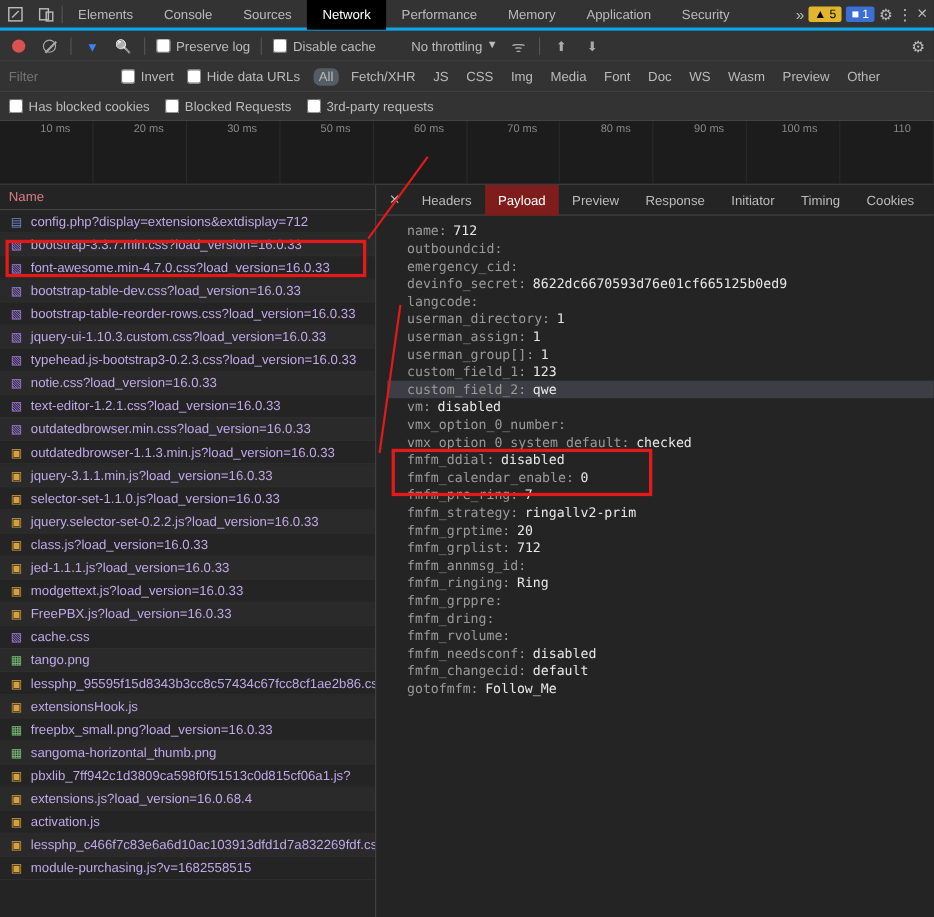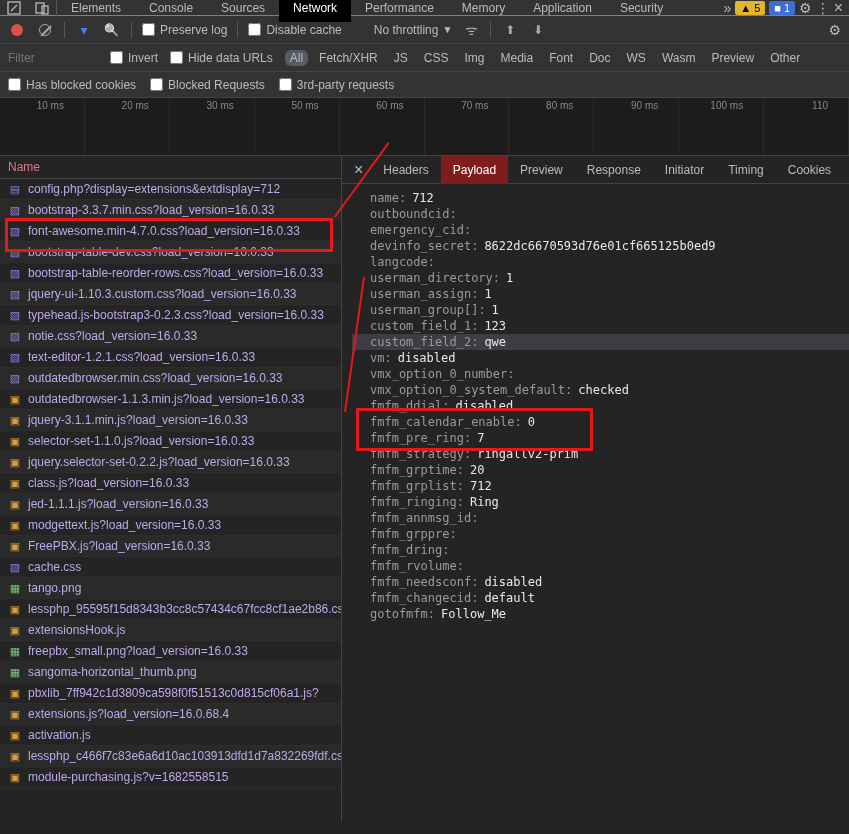--- a/index.html
+++ b/index.html
@@ -8,23 +8,23 @@
   color: #d5d5d5;
   font-family: -apple-system, "Segoe UI", Arial, sans-serif;
   font-size: 12px;
   width: 849px;
   height: 834px;
   overflow: hidden;
 }
 .topbar {
   display: flex;
   align-items: center;
-  height: 16px;
+  height: 28px;
   background: #333333;
-  border-bottom: 1px solid #0ea5e9;
+  border-bottom: 3px solid #0ea5e9;
 }
 .top-icon {
   width: 28px;
   height: 28px;
   display: flex;
   align-items: center;
   justify-content: center;
   color: #bbb;
 }
 .top-tabs { display: flex; height: 28px; }
@@ -485,26 +485,26 @@
         </div>
         <div class="kv-row">
           <span class="k">fmfm_grptime</span>
           <span class="v">20</span>
         </div>
         <div class="kv-row">
           <span class="k">fmfm_grplist</span>
           <span class="v">712</span>
         </div>
         <div class="kv-row">
+          <span class="k">fmfm_annmsg_id</span>
+          <span class="v"></span>
+        </div>
+        <div class="kv-row">
           <span class="k">fmfm_ringing</span>
           <span class="v">Ring</span>
-        </div>
-        <div class="kv-row">
-          <span class="k">fmfm_annmsg_id</span>
-          <span class="v"></span>
         </div>
         <div class="kv-row">
           <span class="k">fmfm_grppre</span>
           <span class="v"></span>
         </div>
         <div class="kv-row">
           <span class="k">fmfm_dring</span>
           <span class="v"></span>
         </div>
         <div class="kv-row">

